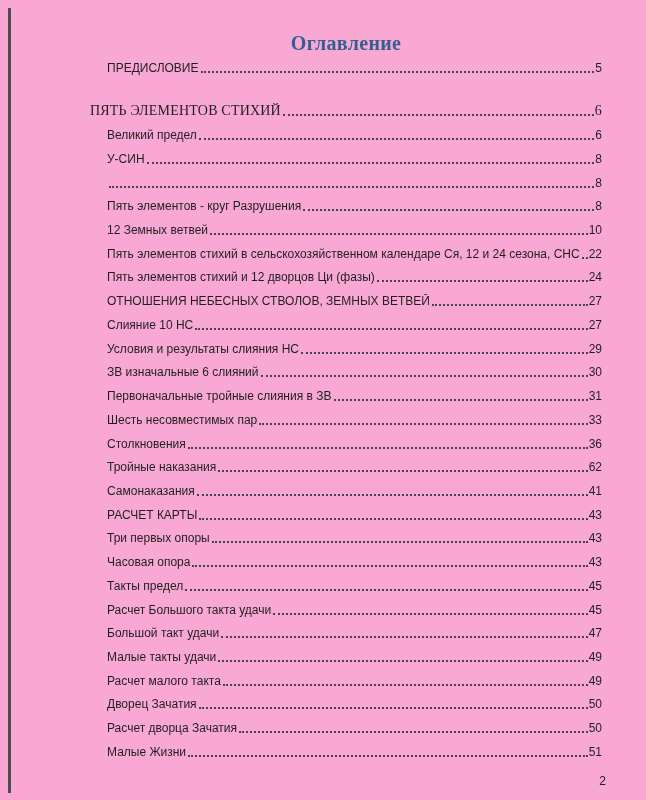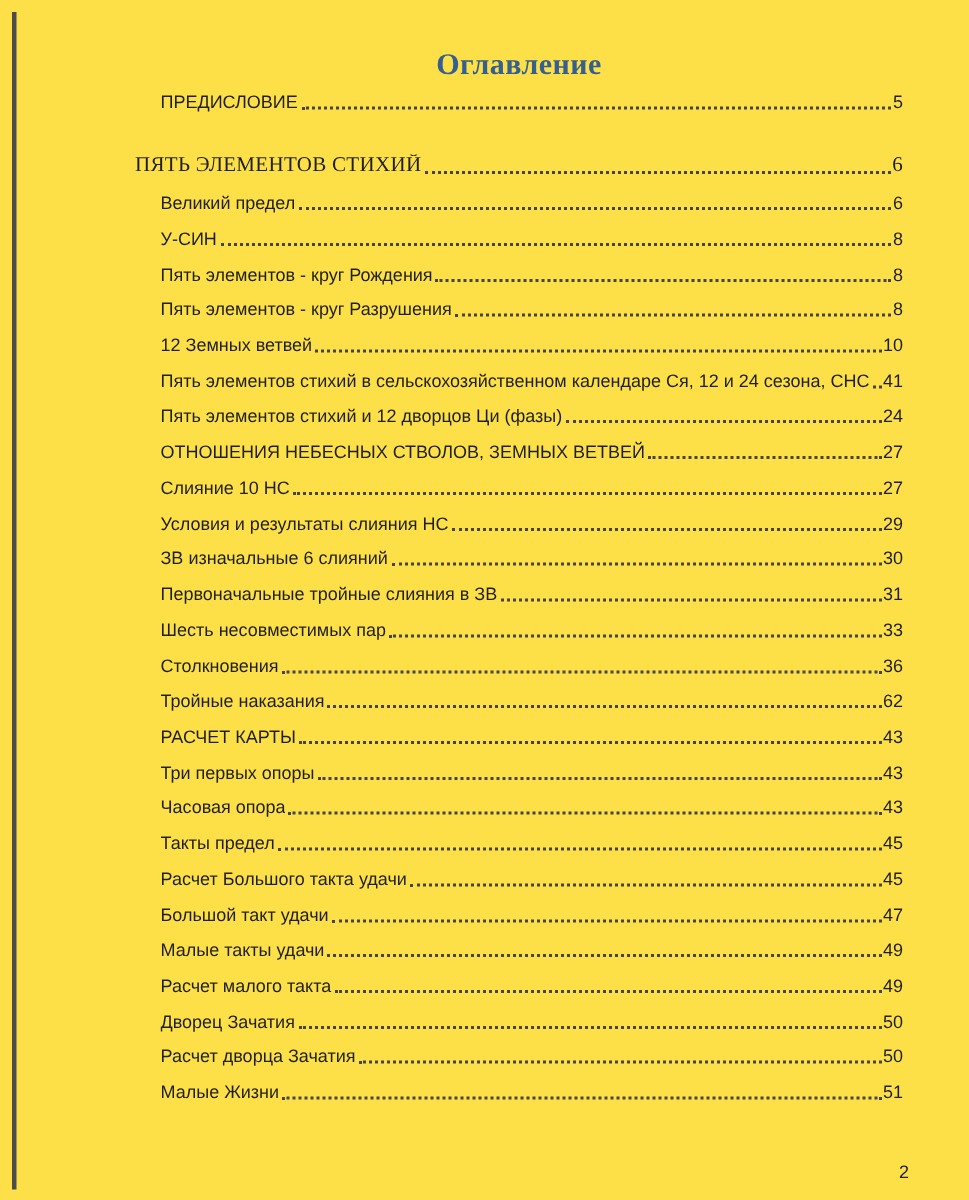--- a/index.html
+++ b/index.html
@@ -5,21 +5,21 @@
   * { margin: 0; padding: 0; box-sizing: border-box; }
   html, body {
     width: 646px; height: 800px;
     background: #ffffff;
     font-family: "Liberation Sans", "DejaVu Sans", sans-serif;
     overflow: hidden;
   }
   .page {
     position: relative;
     width: 646px; height: 800px;
-    background: #fde047;
+    background: #f9a8d4;
   }
   .edge-line {
     position: absolute;
     left: 8px; top: 8px;
     width: 3px; height: 785px;
     background: #4c4c4c;
   }
   .toc-title {
     position: absolute;
     top: 32px; left: 90px; right: 44px;
@@ -93,83 +93,87 @@
       <span class="toc-label">Великий предел</span>
       <span class="leader"></span>
       <span class="toc-page">6</span>
     </div>
       <div class="toc-row level-2">
       <span class="toc-label">У-СИН</span>
       <span class="leader"></span>
       <span class="toc-page">8</span>
     </div>
       <div class="toc-row level-2">
-      <span class="toc-label">Пять элементов - круг Рождения</span>
       <span class="leader"></span>
       <span class="toc-page">8</span>
     </div>
       <div class="toc-row level-2">
       <span class="toc-label">Пять элементов - круг Разрушения</span>
       <span class="leader"></span>
       <span class="toc-page">8</span>
     </div>
       <div class="toc-row level-2">
       <span class="toc-label">12 Земных ветвей</span>
       <span class="leader"></span>
       <span class="toc-page">10</span>
     </div>
       <div class="toc-row level-2">
       <span class="toc-label">Пять элементов стихий в сельскохозяйственном календаре Ся, 12 и 24 сезона, СНС</span>
       <span class="leader"></span>
+      <span class="toc-page">22</span>
+    </div>
+      <div class="toc-row level-2">
+      <span class="toc-label">Пять элементов стихий и 12 дворцов Ци (фазы)</span>
+      <span class="leader"></span>
+      <span class="toc-page">24</span>
+    </div>
+      <div class="toc-row level-2">
+      <span class="toc-label">ОТНОШЕНИЯ НЕБЕСНЫХ СТВОЛОВ, ЗЕМНЫХ ВЕТВЕЙ</span>
+      <span class="leader"></span>
+      <span class="toc-page">27</span>
+    </div>
+      <div class="toc-row level-2">
+      <span class="toc-label">Слияние 10 НС</span>
+      <span class="leader"></span>
+      <span class="toc-page">27</span>
+    </div>
+      <div class="toc-row level-2">
+      <span class="toc-label">Условия и результаты слияния НС</span>
+      <span class="leader"></span>
+      <span class="toc-page">29</span>
+    </div>
+      <div class="toc-row level-2">
+      <span class="toc-label">ЗВ изначальные 6 слияний</span>
+      <span class="leader"></span>
+      <span class="toc-page">30</span>
+    </div>
+      <div class="toc-row level-2">
+      <span class="toc-label">Первоначальные тройные слияния в ЗВ</span>
+      <span class="leader"></span>
+      <span class="toc-page">31</span>
+    </div>
+      <div class="toc-row level-2">
+      <span class="toc-label">Шесть несовместимых пар</span>
+      <span class="leader"></span>
+      <span class="toc-page">33</span>
+    </div>
+      <div class="toc-row level-2">
+      <span class="toc-label">Столкновения</span>
+      <span class="leader"></span>
+      <span class="toc-page">36</span>
+    </div>
+      <div class="toc-row level-2">
+      <span class="toc-label">Тройные наказания</span>
+      <span class="leader"></span>
+      <span class="toc-page">62</span>
+    </div>
+      <div class="toc-row level-2">
+      <span class="toc-label">Самонаказания</span>
+      <span class="leader"></span>
       <span class="toc-page">41</span>
-    </div>
-      <div class="toc-row level-2">
-      <span class="toc-label">Пять элементов стихий и 12 дворцов Ци (фазы)</span>
-      <span class="leader"></span>
-      <span class="toc-page">24</span>
-    </div>
-      <div class="toc-row level-2">
-      <span class="toc-label">ОТНОШЕНИЯ НЕБЕСНЫХ СТВОЛОВ, ЗЕМНЫХ ВЕТВЕЙ</span>
-      <span class="leader"></span>
-      <span class="toc-page">27</span>
-    </div>
-      <div class="toc-row level-2">
-      <span class="toc-label">Слияние 10 НС</span>
-      <span class="leader"></span>
-      <span class="toc-page">27</span>
-    </div>
-      <div class="toc-row level-2">
-      <span class="toc-label">Условия и результаты слияния НС</span>
-      <span class="leader"></span>
-      <span class="toc-page">29</span>
-    </div>
-      <div class="toc-row level-2">
-      <span class="toc-label">ЗВ изначальные 6 слияний</span>
-      <span class="leader"></span>
-      <span class="toc-page">30</span>
-    </div>
-      <div class="toc-row level-2">
-      <span class="toc-label">Первоначальные тройные слияния в ЗВ</span>
-      <span class="leader"></span>
-      <span class="toc-page">31</span>
-    </div>
-      <div class="toc-row level-2">
-      <span class="toc-label">Шесть несовместимых пар</span>
-      <span class="leader"></span>
-      <span class="toc-page">33</span>
-    </div>
-      <div class="toc-row level-2">
-      <span class="toc-label">Столкновения</span>
-      <span class="leader"></span>
-      <span class="toc-page">36</span>
-    </div>
-      <div class="toc-row level-2">
-      <span class="toc-label">Тройные наказания</span>
-      <span class="leader"></span>
-      <span class="toc-page">62</span>
     </div>
       <div class="toc-row level-2">
       <span class="toc-label">РАСЧЕТ КАРТЫ</span>
       <span class="leader"></span>
       <span class="toc-page">43</span>
     </div>
       <div class="toc-row level-2">
       <span class="toc-label">Три первых опоры</span>
       <span class="leader"></span>
       <span class="toc-page">43</span>

